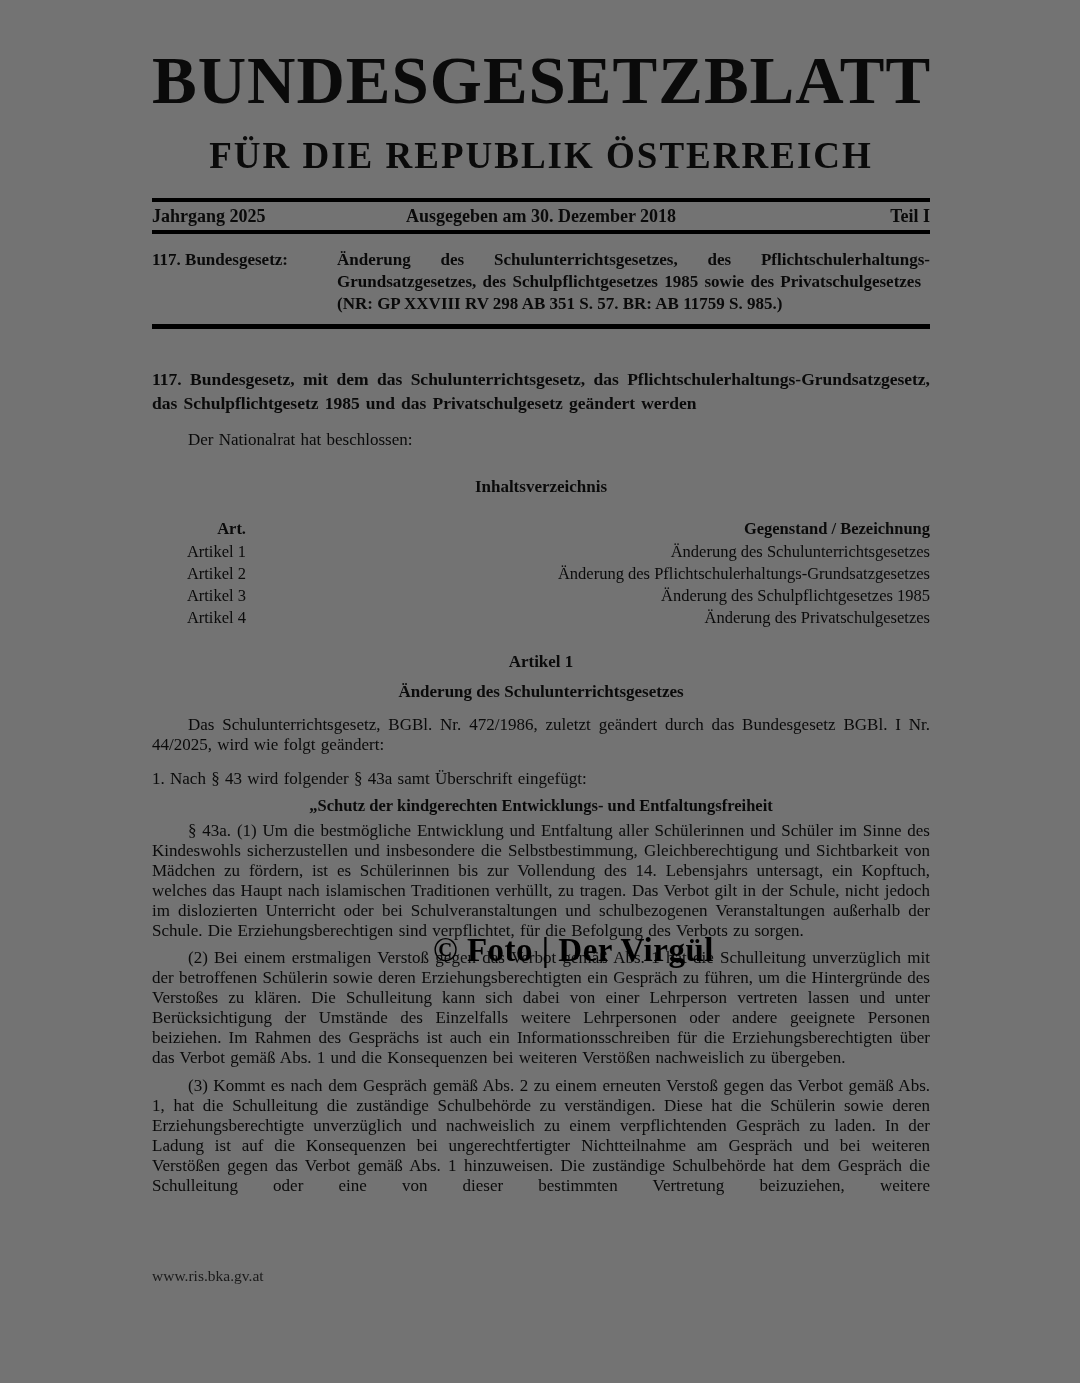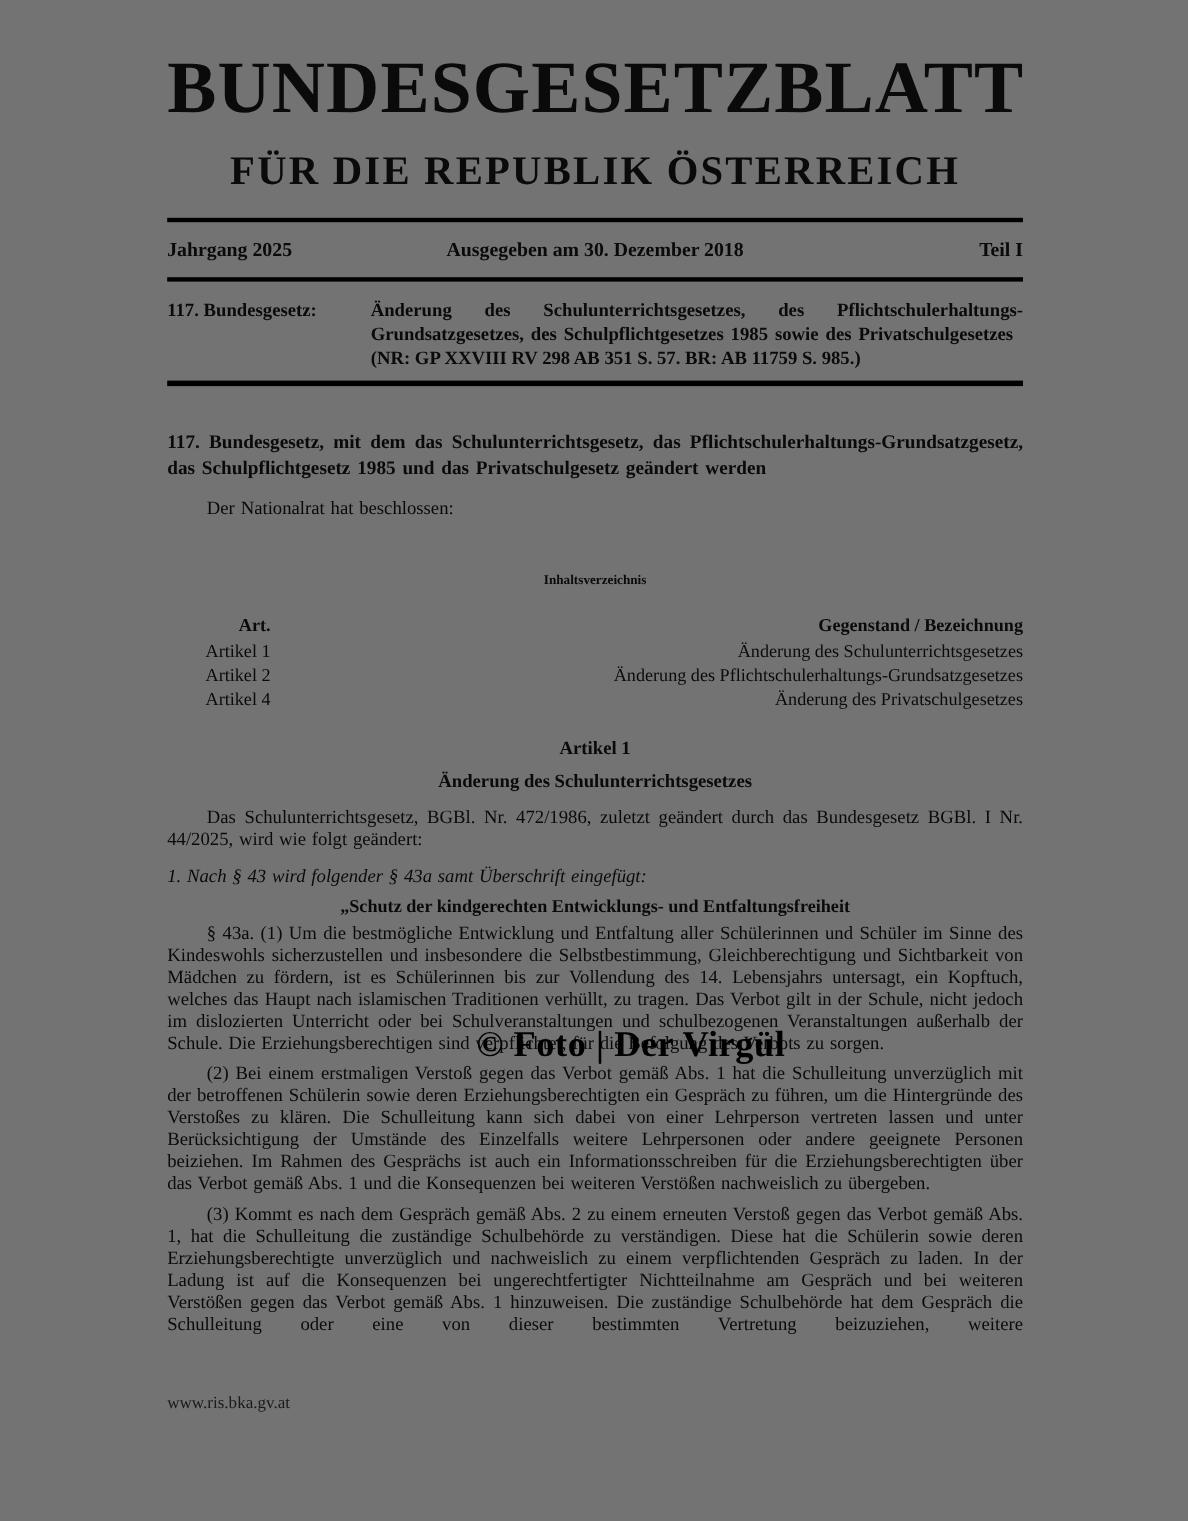--- a/index.html
+++ b/index.html
@@ -46,21 +46,21 @@
     border: none;
   }
   .rule-top { margin-top: 22px; }
   .rule-thick { height: 5px; }
   .meta-row {
     display: flex;
     align-items: baseline;
     font-weight: bold;
     font-size: 18px;
     line-height: 24px;
-    padding: 13px 0;
+    padding: 2px 0;
   }
   .meta-left  { flex: 1; text-align: left; }
   .meta-center{ flex: 2; text-align: center; }
   .meta-right { flex: 1; text-align: right; }
   .entry {
     display: flex;
     margin: 15px 0 9px 0;
     font-weight: bold;
     font-size: 17px;
     line-height: 22px;
@@ -78,23 +78,23 @@
     word-spacing: 0.1em;
   }
   .body-par {
     margin: 0;
     font-size: 17px;
     line-height: 20px;
     word-spacing: 0.06em;
   }
   .resolution { margin-top: 15px; text-indent: 36px; }
   .toc-title {
-    margin-top: 44px;
-    font-weight: bold;
-    font-size: 12px;
+    margin-top: 26px;
+    font-weight: bold;
+    font-size: 17px;
     line-height: 22px;
     text-align: center;
   }
   .toc { margin-top: 20px; font-size: 16.5px; line-height: 22px; }
   .toc-row {
     display: grid;
     grid-template-columns: 94px 1fr;
     column-gap: 22px;
   }
   .toc-head { font-weight: bold; margin-bottom: 1px; }
@@ -104,21 +104,20 @@
     font-weight: bold;
     font-size: 17px;
     line-height: 22px;
     text-align: center;
   }
   .article-title { margin-top: 22px; }
   .article-subtitle { margin-top: 8px; }
   .intro { margin-top: 12px; text-align: justify; text-indent: 36px; }
   .amendment {
     margin-top: 14px;
-    font-style: italic;
     text-align: left;
   }
   .section-heading {
     margin-top: 6px;
     font-weight: bold;
     font-size: 16.5px;
     line-height: 22px;
     text-align: center;
   }
   .legal-par {
@@ -186,20 +185,24 @@
       </div>
       <div class="toc-row">
         <span class="toc-art">Artikel 1</span>
         <span class="toc-subj">Änderung des Schulunterrichtsgesetzes</span>
       </div>
       <div class="toc-row">
         <span class="toc-art">Artikel 2</span>
         <span class="toc-subj">Änderung des Pflichtschulerhaltungs-Grundsatzgesetzes</span>
       </div>
       <div class="toc-row">
+        <span class="toc-art">Artikel 3</span>
+        <span class="toc-subj">Änderung des Schulpflichtgesetzes 1985</span>
+      </div>
+      <div class="toc-row">
         <span class="toc-art">Artikel 4</span>
         <span class="toc-subj">Änderung des Privatschulgesetzes</span>
       </div>
     </div>
 
     <div class="article-title">Artikel 1</div>
     <div class="article-subtitle">Änderung des Schulunterrichtsgesetzes</div>
 
     <p class="body-par intro">Das Schulunterrichtsgesetz, BGBl. Nr. 472/1986, zuletzt geändert durch das Bundesgesetz BGBl. I Nr. 44/2025, wird wie folgt geändert:</p>
     <p class="body-par amendment">1. Nach § 43 wird folgender § 43a samt Überschrift eingefügt:</p>

